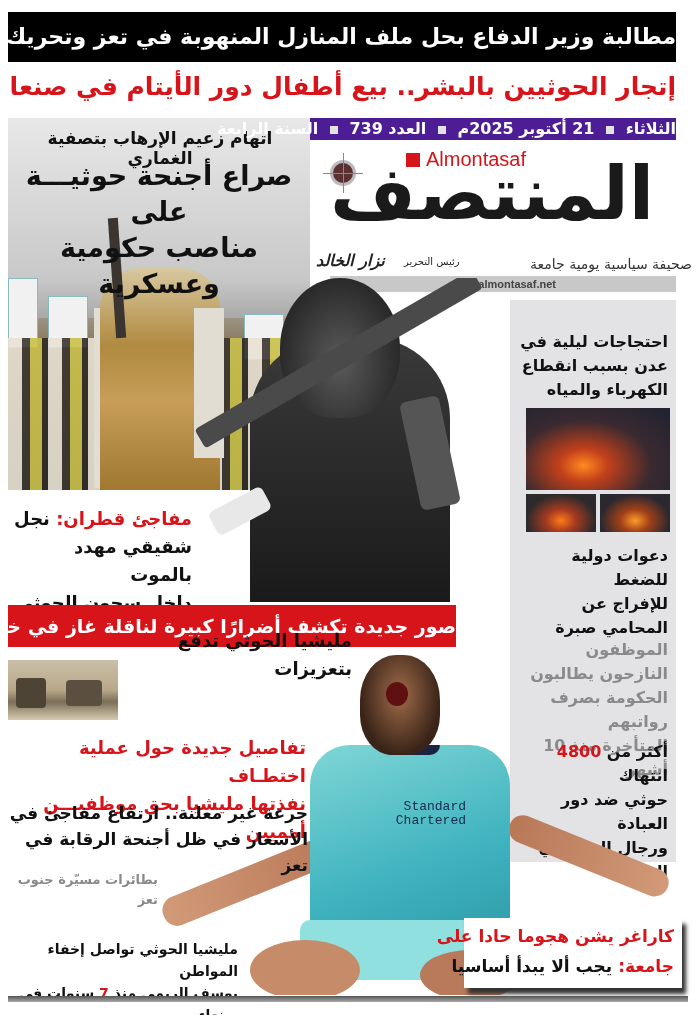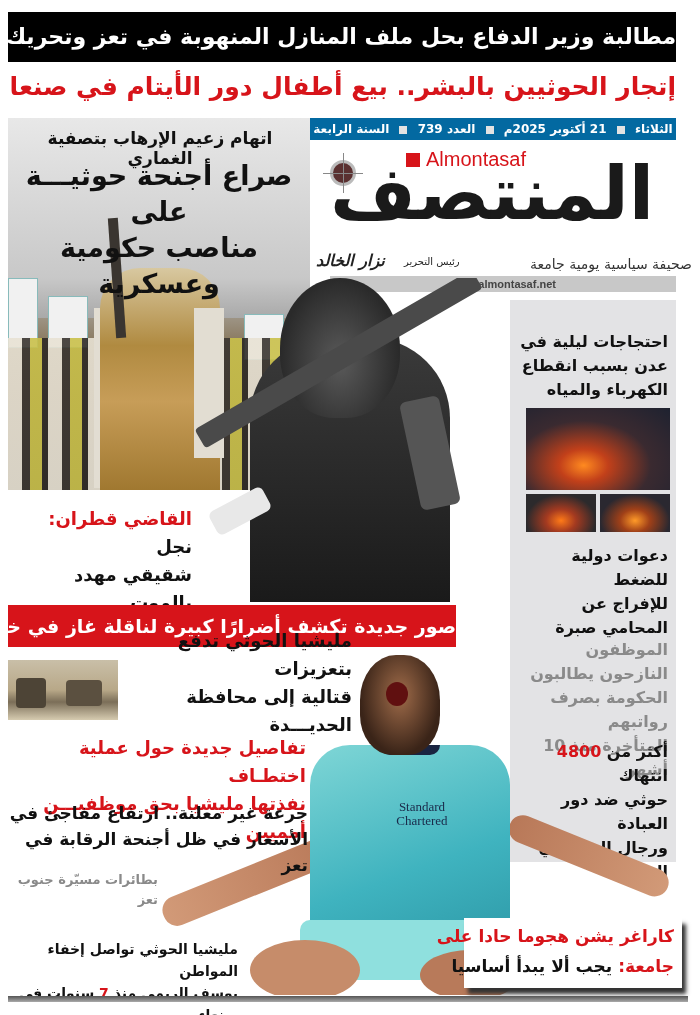--- a/index.html
+++ b/index.html
@@ -24,22 +24,22 @@
     background: linear-gradient(180deg,#d8c8a0 0%, #b08a40 35%, #c79d58 60%, #a07830 100%); border-radius: 40px 40px 0 0; }
   #photo-rally .coat-l { position:absolute; left:86px; top:190px; width:34px; height:180px; background:#e2ddd2; }
   #photo-rally .coat-r { position:absolute; left:186px; top:190px; width:30px; height:150px; background:#e2ddd2; }
   #photo-rally .sign { position:absolute; background:#f1f1f1; border:1px solid #8bb; }
   #photo-rally .gun { position:absolute; left:104px; top:100px; width:10px; height:120px; background:#3a3530; transform: rotate(-4deg); }
 
   .rally-kicker { left: 20px; top: 128px; width: 280px; font-size: 17px; font-weight: bold; text-align: center; color: #111; }
   .rally-title { left: 14px; top: 158px; width: 290px; font-size: 27px; font-weight: bold; text-align: center; line-height: 36px; color: #111; }
 
   
-  #date-bar { left: 310px; top: 118px; width: 366px; height: 22px; background: #0369a1; color: #fff;
-    font-size: 12px; font-weight: bold; line-height: 22px; text-align: center; white-space: nowrap; }
+  #date-bar { left: 310px; top: 118px; width: 366px; height: 22px; background: #4c1d95; color: #fff;
+    font-size: 16px; font-weight: bold; line-height: 22px; text-align: center; white-space: nowrap; }
   #date-bar .sq { display:inline-block; width:8px; height:8px; background:#e2e2e2; margin: 0 6px; vertical-align: middle; }
   #logo-area { left: 310px; top: 140px; width: 366px; height: 120px; }
   #logo-text { position:absolute; right: 6px; top: 10px; width: 356px; height: 86px; font-size: 74px; font-weight: bold;
     line-height: 86px; text-align: center; color: #1a1a1a; letter-spacing: -2px; font-family: "DejaVu Sans", sans-serif; }
   #logo-latin { position:absolute; left: 96px; top: 8px; font-size: 20px; color: #d7141a; direction: ltr; font-family: "Liberation Sans", sans-serif; }
   #logo-latin .red-sq { display:inline-block; width:14px; height:14px; background:#d7141a; margin-right:6px; vertical-align: -1px; }
   #logo-latin span.t { color: #d7141a; }
   #target-icon { position:absolute; left: 20px; top: 20px; width: 26px; height: 26px; border-radius: 50%; background: #5a3030; border: 3px solid #bbb; }
   #target-icon::before { content:""; position:absolute; left:-10px; top:10px; width:40px; height:1px; background:#888; }
   #target-icon::after { content:""; position:absolute; left:10px; top:-10px; width:1px; height:40px; background:#888; }
@@ -95,21 +95,21 @@
   #photo-salah { left: 150px; top: 650px; width: 530px; height: 345px; overflow: hidden; }
   #photo-salah .arm-l { position:absolute; left: 0px; top: 180px; width: 190px; height: 30px; background: linear-gradient(90deg,#d29a78,#b87858); transform: rotate(-22deg); transform-origin: right center; border-radius: 14px; }
   #photo-salah .arm-r { position:absolute; left: 360px; top: 160px; width: 170px; height: 28px; background: linear-gradient(90deg,#b87858,#d29a78); transform: rotate(22deg); transform-origin: left center; border-radius: 14px; }
   #photo-salah .shirt { position:absolute; left: 160px; top: 95px; width: 200px; height: 200px; background: linear-gradient(160deg,#7fd6d6,#3fb3bf 60%,#2e9aa8); border-radius: 40px 40px 10px 10px; }
   #photo-salah .collar { position:absolute; left: 230px; top: 95px; width: 60px; height: 10px; background:#1a2440; border-radius: 0 0 20px 20px; }
   #photo-salah .head { position:absolute; left: 210px; top: 5px; width: 80px; height: 100px; background: radial-gradient(ellipse at 50% 40%, #a06c4a, #3a2418 70%); border-radius: 45% 45% 40% 40%; }
   #photo-salah .mouth { position:absolute; left: 236px; top: 32px; width: 22px; height: 24px; background:#601010; border-radius: 50%; }
   #photo-salah .shorts { position:absolute; left: 150px; top: 270px; width: 220px; height: 60px; background: #8fe0de; border-radius: 10px; }
   #photo-salah .knee-l { position:absolute; left: 100px; top: 290px; width: 110px; height: 60px; background: #c68c6a; border-radius: 50%; }
   #photo-salah .knee-r { position:absolute; left: 270px; top: 300px; width: 100px; height: 50px; background: #b87a5a; border-radius: 50%; }
-  #photo-salah .sponsor { position:absolute; left: 212px; top: 150px; width: 120px; color:#1a2a4a; font-family:Liberation Serif, serif; font-size: 13px; line-height: 14px; direction:ltr; text-align:center; }
+  #photo-salah .sponsor { position:absolute; left: 196px; top: 150px; width: 120px; color:#1a2a4a; font-family:Liberation Mono, monospace; font-size: 13px; line-height: 14px; direction:ltr; text-align:right; }
 
   
   #salah-box { left: 464px; top: 918px; width: 218px; height: 70px; background: #fff; box-shadow: 4px 6px 4px #333; }
   #salah-box .l1 { position:absolute; right: 8px; top: 8px; font-size: 17px; font-weight: bold; color: #d7141a; white-space: nowrap; }
   #salah-box .l2 { position:absolute; right: 8px; top: 38px; font-size: 17px; font-weight: bold; color: #111; white-space: nowrap; }
   #salah-box .l2 .red { color: #d7141a; }
 
   #bottom-shadow { left: 8px; top: 996px; width: 680px; height: 6px; background: linear-gradient(180deg,#555,#aaa); }
 </style>
 </head>
@@ -182,21 +182,21 @@
 
 <div id="photo-soldier" class="abs">
   <div class="body"></div>
   <div class="head"></div>
   <div class="rifle"></div>
   <div class="mag"></div>
   <div class="wrap"></div>
 </div>
 
 <div id="qadi-head" class="abs">
-  <div><span class="red">القاضي قطران:</span><span> نجل</span></div>
+  <div><span class="red">مفاجئ قطران:</span><span> نجل</span></div>
   <div>شقيقي مهدد بالموت</div>
   <div>داخل سجون الحوثي</div>
 </div>
 
 <div id="red-band" class="abs">صور جديدة تكشف أضرارًا كبيرة لناقلة غاز في خليج عدن</div>
 
 <div id="photo-salah" class="abs">
   <div class="arm-l"></div>
   <div class="arm-r"></div>
   <div class="shirt"></div>
@@ -208,21 +208,20 @@
   <div class="knee-r"></div>
   <div class="sponsor">
     <div>Standard</div>
     <div>Chartered</div>
   </div>
 </div>
 
 <div id="photo-convoy" class="abs"></div>
 <div id="militia-head" class="abs lower-head">
   <div>مليشيا الحوثي تدفع بتعزيزات</div>
-  <div>قتالية إلى محافظة الحديـــدة</div>
 </div>
 <div id="abduct-head" class="abs lower-head">
   <div>تفاصيل جديدة حول عملية اختطـاف</div>
   <div>نفذتها مليشيا بحق موظفيـــن أمميين</div>
 </div>
 <div id="prices-head" class="abs lower-head">
   <div>جرعة غير معلنة.. ارتفاع مفاجئ في</div>
   <div>الأسعار في ظل أجنحة الرقابة في تعز</div>
 </div>
 <div id="army-head" class="abs lower-head">

